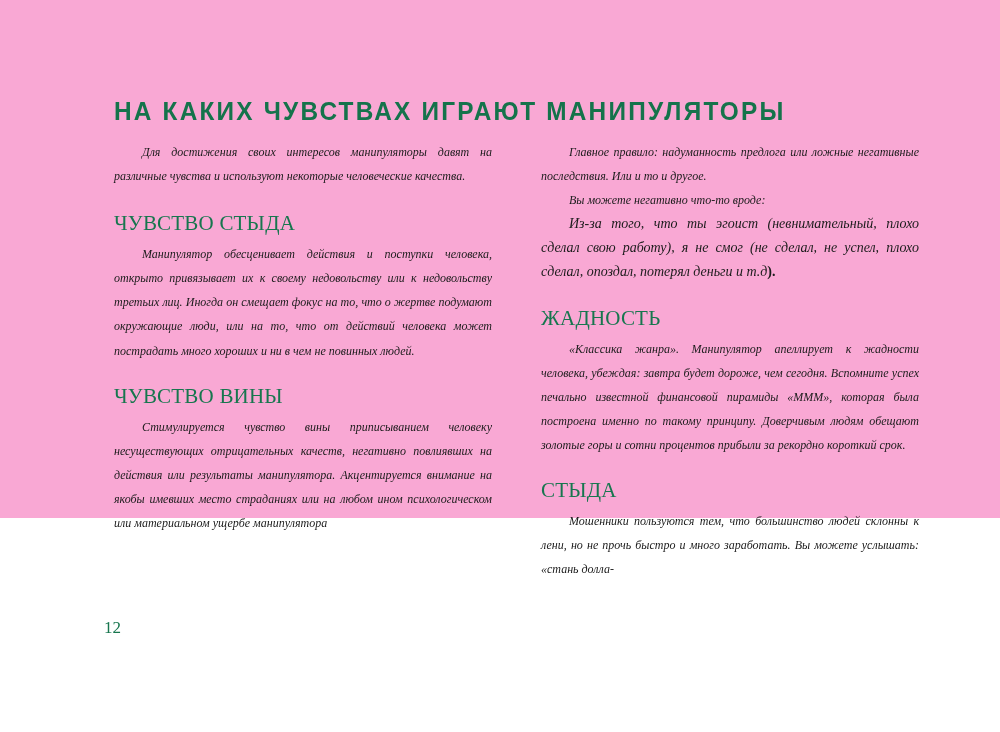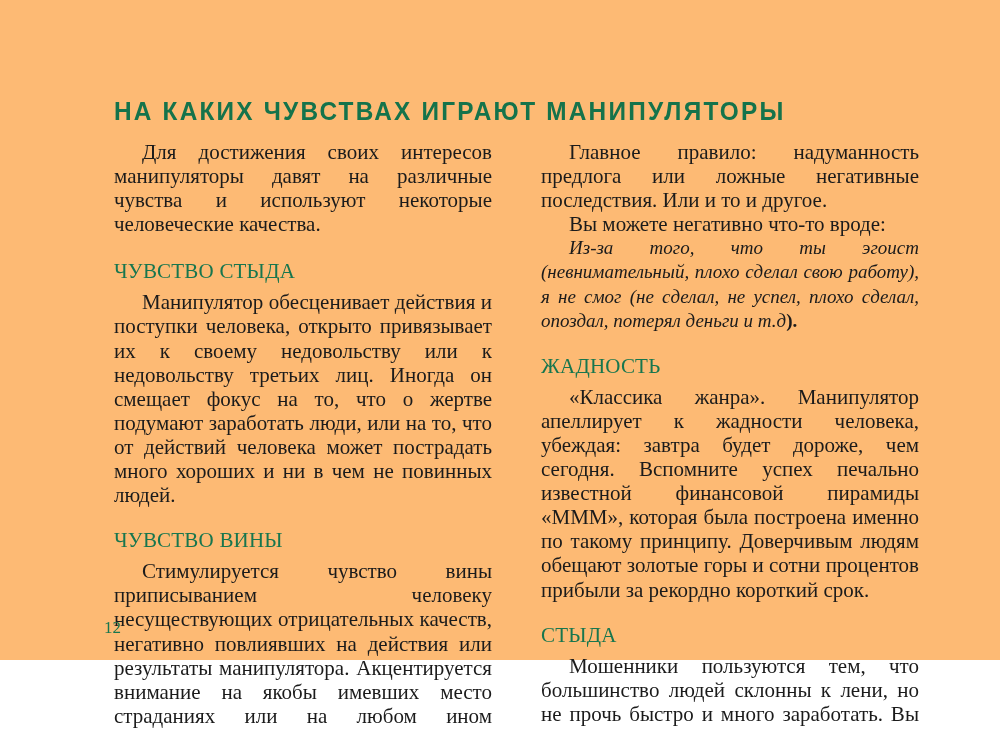--- a/index.html
+++ b/index.html
@@ -13,22 +13,22 @@
     overflow: hidden;
     font-family: "Liberation Serif", "DejaVu Serif", serif;
     color: #1b1b1b;
     position: relative;
   }
 
   .page {
     position: absolute;
     left: 0; top: 0;
     width: 1000px;
-    height: 660px;
-    background: #fdba74;
+    height: 518px;
+    background: #f9a8d4;
   }
 
   
   .page-title {
     position: absolute;
     left: 114px;
     top: 78px;
     width: 780px;
     font-family: "Liberation Sans Narrow", "Liberation Sans", "DejaVu Sans", sans-serif;
     font-size: 26.5px;
@@ -63,31 +63,32 @@
     font-family: Liberation Serif, serif;
     font-weight: 400;
     font-size: 21px;
     line-height: 26px;
     color: #17764e;
     letter-spacing: 0.2px;
   }
 
   p.body-par {
     margin: 0;
-    font-size: 21px;
+    font-size: 12px;
     line-height: 24.1px;
     text-align: justify;
     text-indent: 28px;
     hyphens: manual;
     color: #1b1b1b;
+    font-style: italic;
   }
 
   p.quote-par {
     margin: 0;
-    font-size: 19px;
+    font-size: 14px;
     line-height: 24.1px;
     text-align: justify;
     text-indent: 28px;
     font-style: italic;
     color: #1b1b1b;
   }
   p.quote-par .tail {
     font-style: normal;
     font-weight: 700;
   }
@@ -117,21 +118,21 @@
   <div class="columns">
 
     <div class="col col-left">
 
       <p class="body-par">Для достижения своих интересов манипуляторы давят на различные чувства и используют некоторые человеческие качества.</p>
 
       <div class="sp-after-intro"></div>
 
       <h2 class="section-heading">ЧУВСТВО СТЫДА</h2>
       <div class="sp-head-to-par"></div>
-      <p class="body-par">Манипулятор обесценивает действия и поступки человека, открыто привязывает их к своему недовольству или к недовольству третьих лиц. Иногда он смещает фокус на то, что о жертве подумают заработать люди, или на то, что от действий человека может пострадать много хороших и ни в чем не повинных людей.</p>
+      <p class="body-par">Манипулятор обесценивает действия и поступки человека, открыто привязывает их к своему недовольству или к недовольству третьих лиц. Иногда он смещает фокус на то, что о жертве подумают окружающие люди, или на то, что от действий человека может пострадать много хороших и ни в чем не повинных людей.</p>
 
       <div class="sp-block-gap"></div>
 
       <h2 class="section-heading">ЧУВСТВО ВИНЫ</h2>
       <div class="sp-head-to-par"></div>
       <p class="body-par">Стимулируется чувство вины приписыванием человеку несуществующих отрицательных качеств, негативно повлиявших на действия или результаты манипулятора. Акцентируется внимание на якобы имевших место страданиях или на любом ином психологическом или материальном ущербе манипулятора</p>
 
     </div>
 
     <div class="col col-right">

